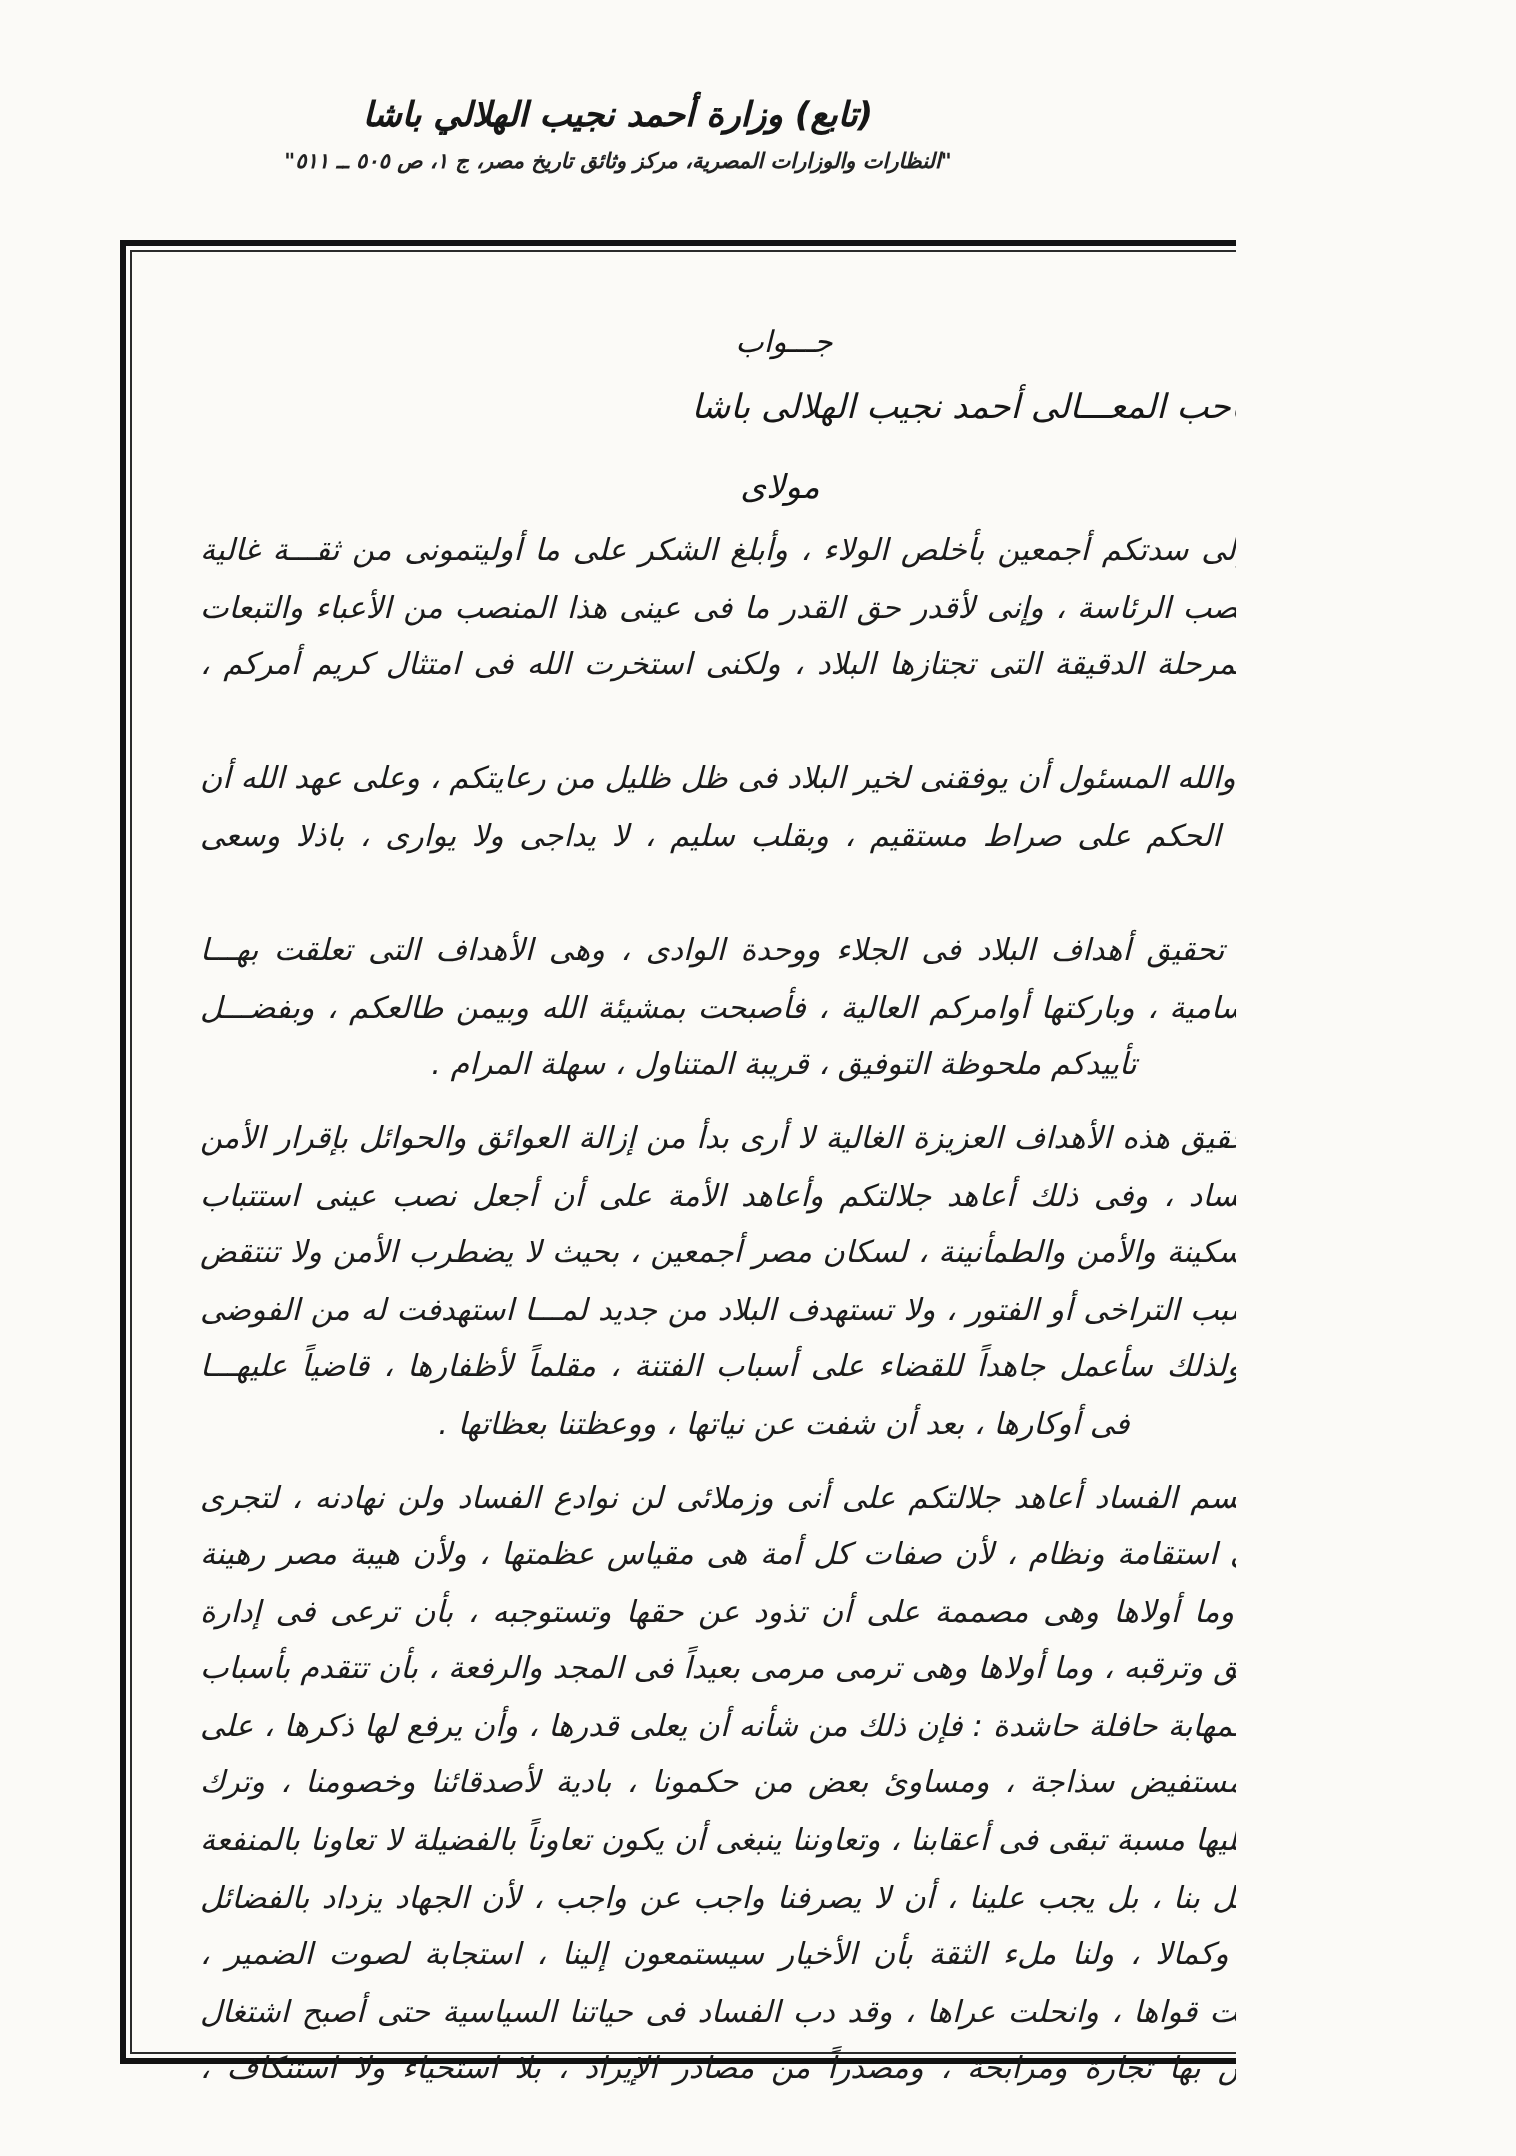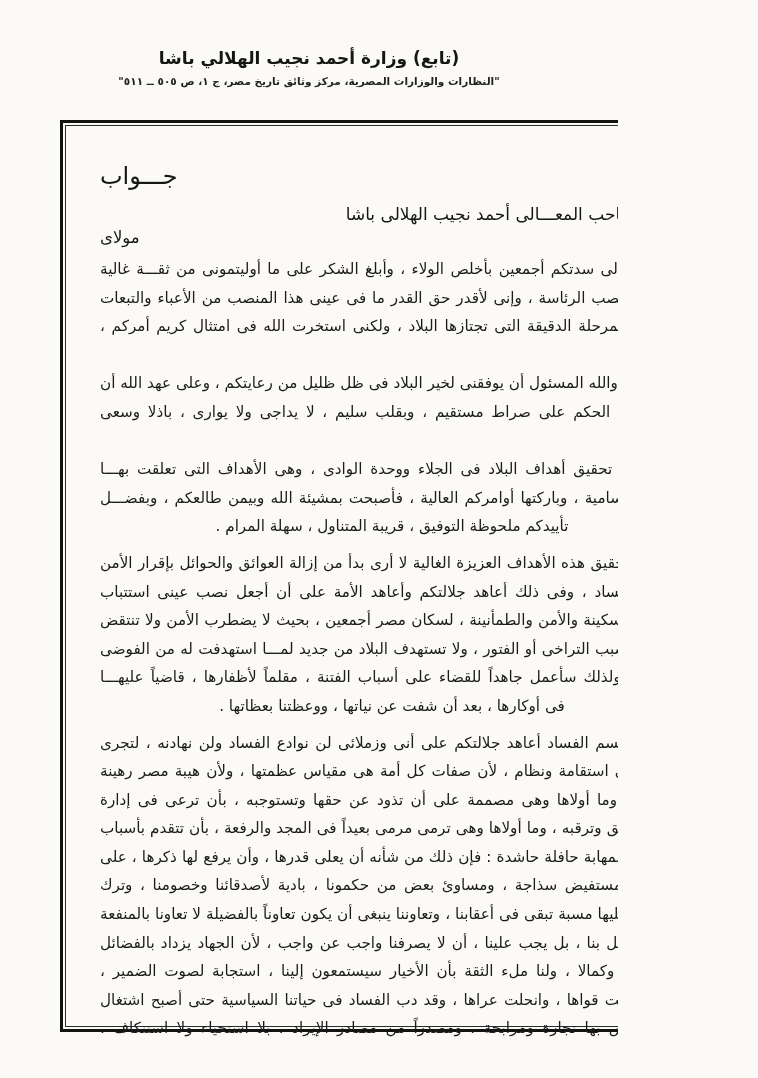--- a/index.html
+++ b/index.html
@@ -8,20 +8,21 @@
     background: #fbfaf7;
   }
   .page {
     position: relative;
     width: 618px;
     height: 1078px;
     background: #fbfaf7;
     font-family: "DejaVu Sans", sans-serif;
     color: #161616;
     overflow: hidden;
+    font-style: italic;
   }
   .doc-title {
     padding-top: 48px;
     text-align: center;
     font-size: 17px;
     font-weight: bold;
     letter-spacing: 0.2px;
   }
   .doc-source {
     margin-top: 7px;
@@ -41,34 +42,34 @@
     background: #fbfaf7;
   }
   .frame-inner {
     position: absolute;
     inset: 2px;
     border: 1px solid #2b2b2b;
     box-sizing: border-box;
     padding: 20px 30px 0 34px;
   }
   .letter-heading {
-    text-align: left;
-    font-size: 24px;
+    text-align: center;
+    font-size: 15px;
     margin-top: 16px;
   }
   .letter-recipient {
     text-align: right;
     font-size: 17px;
     margin-top: 14px;
   }
   .letter-salutation {
     font-size: 16.5px;
-    margin-top: 4px;
+    margin-top: 20px;
     padding-right: 4px;
-    text-align: left;
+    text-align: center;
   }
   .para {
     margin-top: 8px;
   }
   .line {
     font-size: 15.2px;
     line-height: 28.6px;
     text-align: justify;
     text-align-last: justify;
     color: #1b1b1b;

